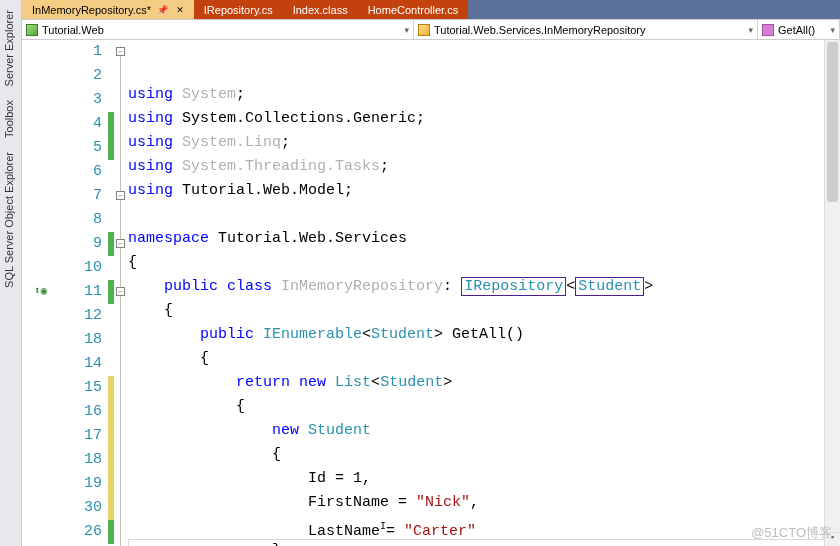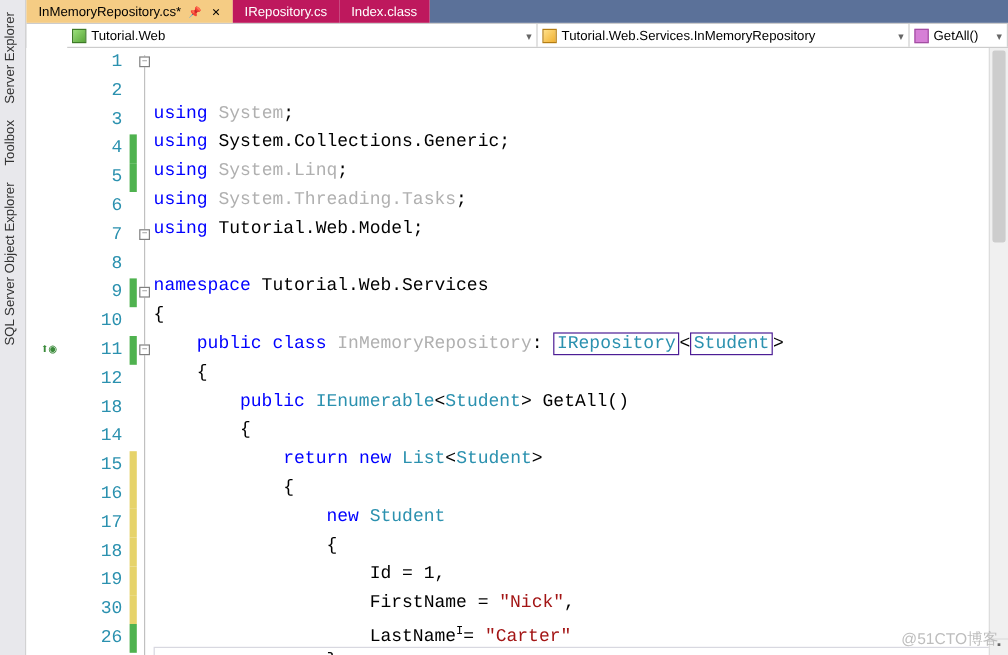--- a/index.html
+++ b/index.html
@@ -5,28 +5,28 @@
   * { margin:0; padding:0; box-sizing:border-box; }
   html,body { width:840px; height:546px; overflow:hidden; font-family:Consolas,'Courier New',monospace; background:#fff; }
   .root { display:flex; width:100%; height:100%; }
   .vtabs { width:22px; background:#e8e8ec; border-right:1px solid #ccc; display:flex; flex-direction:column; gap:6px; padding-top:6px; }
   .vtab { writing-mode:vertical-rl; transform:rotate(180deg); font-family:"Segoe UI",Tahoma,sans-serif; font-size:11px; color:#333; padding:4px 3px; cursor:pointer; }
 
   .main { flex:1; display:flex; flex-direction:column; min-width:0; }
 
   
   .tabbar { height:20px; background:#eeeef2; display:flex; align-items:stretch; border-bottom:1px solid #ccc; }
-  .ftab { display:flex; align-items:center; padding:0 10px; font-family:"Segoe UI",Tahoma,sans-serif; font-size:11px; color:#fff; background:#be185d; cursor:pointer; position:relative; }
+  .ftab { display:flex; align-items:center; padding:0 10px; font-family:"Segoe UI",Tahoma,sans-serif; font-size:11px; color:#fff; background:#c2410c; cursor:pointer; position:relative; }
   .ftab.active { background:#f5cc84; color:#000; }
   .ftab .x { margin-left:8px; font-size:9px; }
   .ftab.active .pin { margin-left:6px; font-size:9px; }
   .tabfill { flex:1; background:#5b7199; }
 
   
-  .navrow { height:20px; display:flex; align-items:center; border-bottom:1px solid #ccc; font-family:"Segoe UI",Tahoma,sans-serif; font-size:11px;margin-left:34px; }
+  .navrow { height:20px; display:flex; align-items:center; border-bottom:1px solid #ccc; font-family:"Segoe UI",Tahoma,sans-serif; font-size:11px; }
   .navcell { display:flex; align-items:center; padding:0 4px; height:100%; border-right:1px solid #d0d0d0; gap:4px; overflow:hidden; }
   .navcell.c1 { flex:0 0 392px; }
   .navcell.c2 { flex:1; }
   .navcell.c3 { flex:0 0 82px; }
   .navdd { margin-left:auto; font-size:9px; color:#666; }
   .ico-cs { width:12px; height:12px; background:linear-gradient(135deg,#9be07a,#5aa63a); border:1px solid #3d7a26; }
   .ico-cls { width:12px; height:12px; background:linear-gradient(135deg,#ffe08a,#f0b030); border:1px solid #b47d12; }
   .ico-m { width:12px; height:12px; background:#d67fd6; border:1px solid #a24fa2; }
 
   
@@ -81,20 +81,23 @@
       <div class="ftab active">
         <span>InMemoryRepository.cs*</span>
         <span class="pin">📌</span>
         <span class="x">✕</span>
       </div>
       <div class="ftab">
           <span>IRepository.cs</span>
         </div>
       <div class="ftab">
           <span>Index.class</span>
+        </div>
+      <div class="ftab">
+          <span>HomeController.cs</span>
         </div>
       <div class="tabfill"></div>
     </div>
 
     <div class="navrow">
       <div class="navcell c1">
         <span class="ico-cs"></span>
         <span>Tutorial.Web</span>
         <span class="navdd">▾</span>
       </div>

